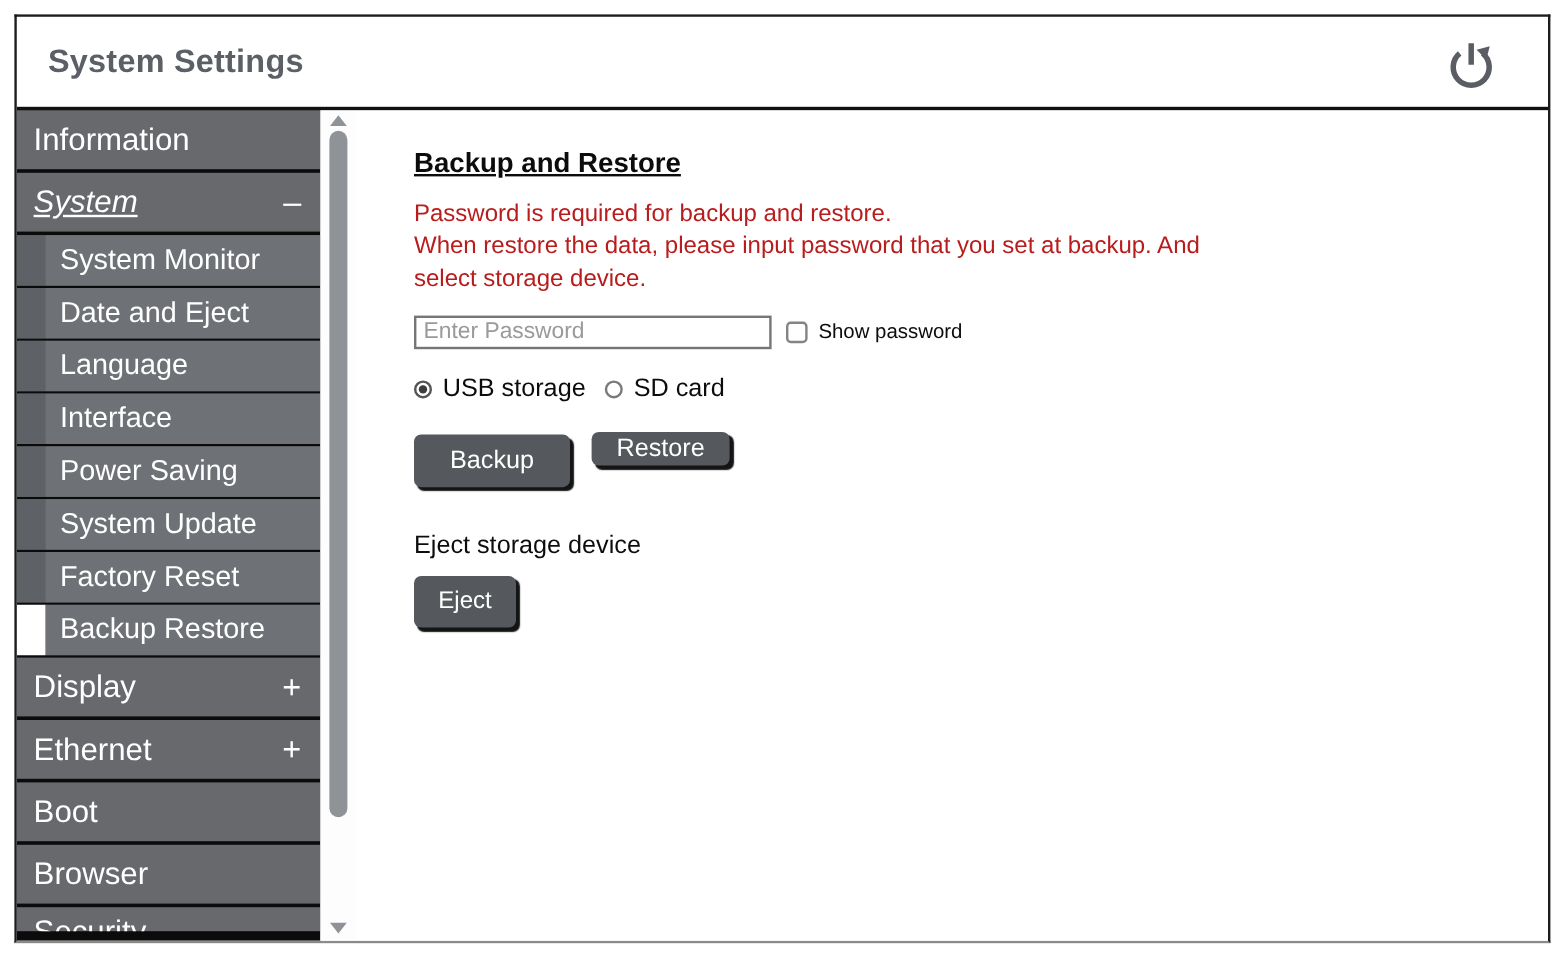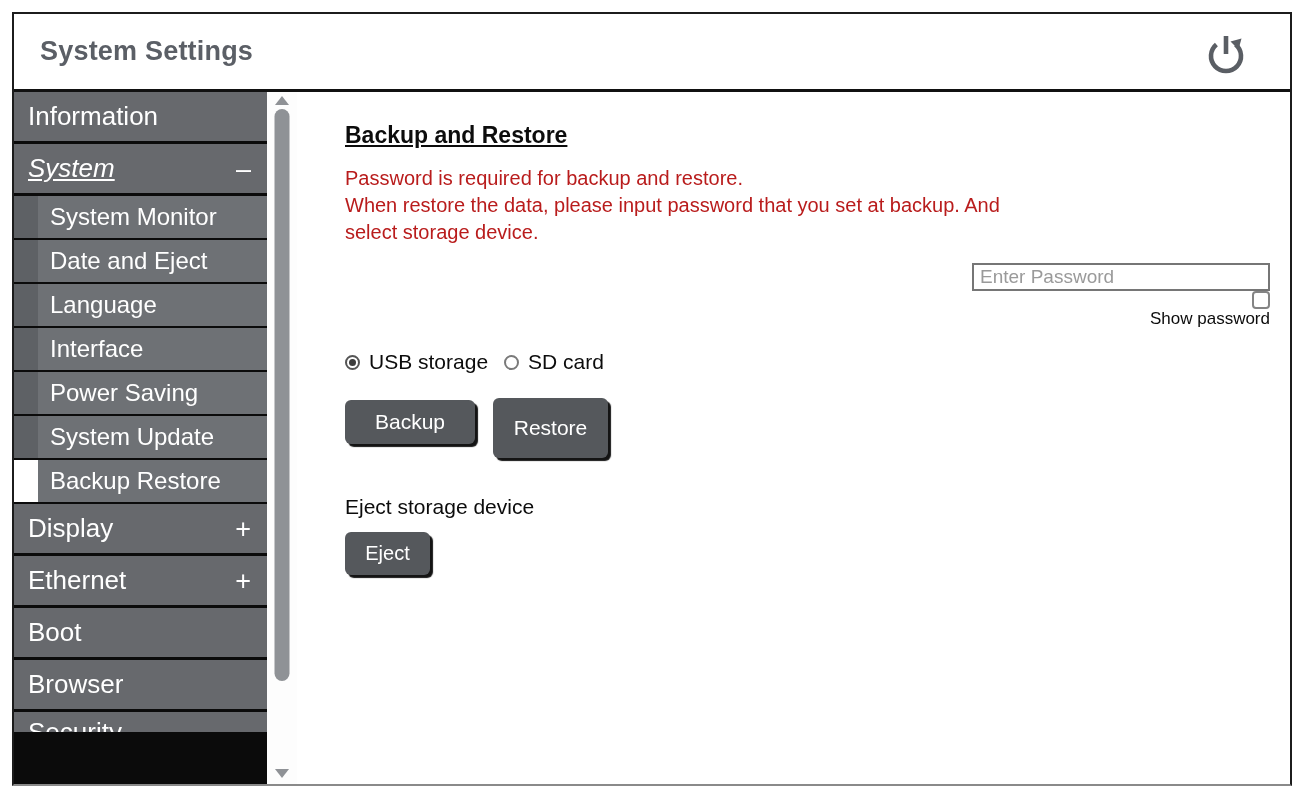--- a/index.html
+++ b/index.html
@@ -47,21 +47,21 @@
   .scroll-up, .scroll-down { position: absolute; left: 50%; transform: translateX(-50%); width: 0; height: 0; cursor: pointer; }
   .scroll-up { top: 4px; border-left: 7px solid transparent; border-right: 7px solid transparent; border-bottom: 9px solid #8f9296; }
   .scroll-down { bottom: 6px; border-left: 7px solid transparent; border-right: 7px solid transparent; border-top: 9px solid #8f9296; }
   .scroll-thumb { position: absolute; left: 50%; transform: translateX(-50%); top: 17px; width: 15px; height: 572px; background: #8f9296; border-radius: 8px; cursor: pointer; }
 
   
   .content { flex: 1; background: #fff; padding: 30px 20px 0 48px; overflow: hidden; }
   .page-heading { font-size: 23px; font-weight: bold; color: #0c0c0c; text-decoration: underline; margin-bottom: 16px; }
   .desc { font-size: 20px; color: #b91c1c; line-height: 27px; }
 
-  .password-row { margin-top: 17px; display: flex; align-items: flex-end; flex-direction: column; }
+  .password-row { margin-top: 17px; display: flex; align-items: center; }
   .password-input {
     width: 298px; height: 28px; border: 2px solid #767676; font-size: 19px; color: #333;
     padding: 0 6px; outline: none; font-family: "Liberation Sans", sans-serif; background: #fff;
   }
   .password-input::placeholder { color: #9a9a9a; opacity: 1; }
   .checkbox { width: 18px; height: 18px; border: 2px solid #848484; border-radius: 4px; margin-left: 12px; background: #fff; cursor: pointer; flex: 0 0 18px; }
   .checkbox-label { font-size: 17px; color: #0c0c0c; margin-left: 9px; }
 
   .radio-row { margin-top: 21px; display: flex; align-items: center; }
   .radio-option { display: flex; align-items: center; cursor: pointer; }
@@ -71,21 +71,21 @@
   .radio.checked::after { content: ""; position: absolute; left: 2px; top: 2px; width: 7px; height: 7px; border-radius: 50%; background: #3c3c3c; }
   .radio-label { font-size: 21px; color: #0c0c0c; margin-left: 9px; }
 
   .btn {
     background: var(--button-bg); color: #fff; border: none; border-radius: 6px;
     font-size: 21px; font-family: "Liberation Sans", sans-serif; cursor: pointer;
     box-shadow: 3px 3px 1px #141414; display: inline-flex; align-items: center; justify-content: center;
   }
   .button-row { margin-top: 26px; display: flex; align-items: flex-start; }
   .backup-btn { width: 130px; height: 44px; }
-  .restore-btn { width: 115px; height: 60px; margin-left: 18px; margin-top: -2px; }
+  .restore-btn { width: 115px; height: 28px; margin-left: 18px; margin-top: -2px; }
   .eject-text { margin-top: 37px; font-size: 21px; color: #0c0c0c; }
   .eject-btn { margin-top: 13px; width: 85px; height: 43px; font-size: 20px; }
 </style>
 </head>
 <body>
 
 <div class="window">
 
   <div class="header">
     <div class="title">System Settings</div>
@@ -125,20 +125,24 @@
           <span class="sb-inner">Interface</span>
         </div>
         <div class="sb-item sub">
           <span class="strip"></span>
           <span class="sb-inner">Power Saving</span>
         </div>
         <div class="sb-item sub">
           <span class="strip"></span>
           <span class="sb-inner">System Update</span>
         </div>
+        <div class="sb-item sub">
+          <span class="strip"></span>
+          <span class="sb-inner">Factory Reset</span>
+        </div>
         <div class="sb-item sub selected">
           <span class="strip"></span>
           <span class="sb-inner">Backup Restore</span>
         </div>
         <div class="sb-item top">
           <span class="sb-label">Display</span>
           <span class="sb-glyph">+</span>
         </div>
         <div class="sb-item top">
           <span class="sb-label">Ethernet</span>

